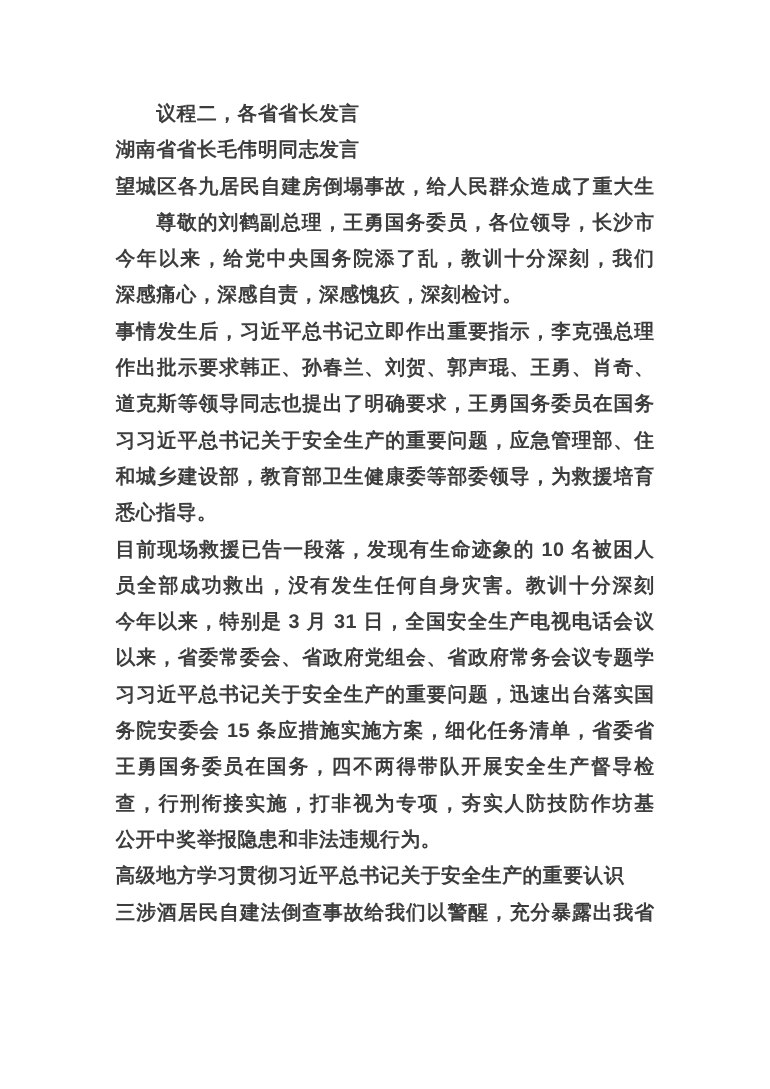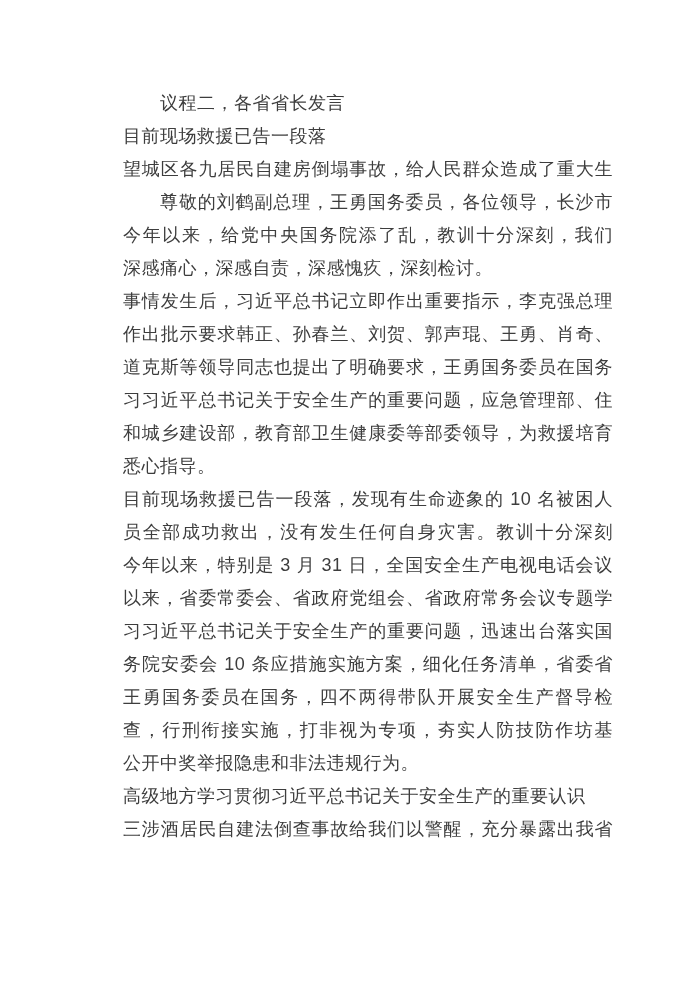--- a/index.html
+++ b/index.html
@@ -12,27 +12,28 @@
   }
   .page {
     position: relative;
     width: 700px;
     height: 990px;
     background: var(--page-bg, #ffffff);
     font-family: "Liberation Sans", sans-serif;
   }
   .text-block {
     position: absolute;
-    left: 123px;
+    left: 105px;
     top: 87px;
     width: 490px;
     color: var(--text-color, #3d3d3d);
     font-size: 18px;
     line-height: 33px;
     letter-spacing: 0.5px;
+    font-weight: bold;
   }
   .line {
     width: 100%;
     height: 33px;
     overflow: hidden;
     white-space: normal;
     text-align: left;
   }
   .line.fill {
     text-align: justify;
@@ -43,36 +44,36 @@
     padding-left: 37px;
   }
 </style>
 </head>
 <body>
 
 <div class="page">
   <div class="text-block">
 
   <div class="line indent">议程二，各省省长发言</div>
-      <div class="line">目前现场救援已告一段落</div>
+      <div class="line">湖南省省长毛伟明同志发言</div>
       <div class="line fill">望城区各九居民自建房倒塌事故，给人民群众造成了重大生</div>
       <div class="line fill indent">尊敬的刘鹤副总理，王勇国务委员，各位领导，长沙市</div>
       <div class="line fill">今年以来，给党中央国务院添了乱，教训十分深刻，我们</div>
       <div class="line">深感痛心，深感自责，深感愧疚，深刻检讨。</div>
       <div class="line fill">事情发生后，习近平总书记立即作出重要指示，李克强总理</div>
       <div class="line fill">作出批示要求韩正、孙春兰、刘贺、郭声琨、王勇、肖奇、</div>
       <div class="line fill">道克斯等领导同志也提出了明确要求，王勇国务委员在国务</div>
       <div class="line fill">习习近平总书记关于安全生产的重要问题，应急管理部、住房</div>
       <div class="line fill">和城乡建设部，教育部卫生健康委等部委领导，为救援培育</div>
       <div class="line">悉心指导。</div>
       <div class="line fill">目前现场救援已告一段落，发现有生命迹象的 10 名被困人</div>
       <div class="line fill">员全部成功救出，没有发生任何自身灾害。教训十分深刻</div>
       <div class="line fill">今年以来，特别是 3 月 31 日，全国安全生产电视电话会议</div>
       <div class="line fill">以来，省委常委会、省政府党组会、省政府常务会议专题学</div>
       <div class="line fill">习习近平总书记关于安全生产的重要问题，迅速出台落实国</div>
-      <div class="line fill">务院安委会 10 条应措施实施方案，细化任务清单，省委省</div>
+      <div class="line fill">务院安委会 15 条应措施实施方案，细化任务清单，省委省</div>
       <div class="line fill">王勇国务委员在国务，四不两得带队开展安全生产督导检</div>
       <div class="line fill">查，行刑衔接实施，打非视为专项，夯实人防技防作坊基础，</div>
       <div class="line">公开中奖举报隐患和非法违规行为。</div>
       <div class="line">高级地方学习贯彻习近平总书记关于安全生产的重要认识</div>
       <div class="line fill">三涉酒居民自建法倒查事故给我们以警醒，充分暴露出我省</div>
     </div>
 </div>
 
 </body></html>

